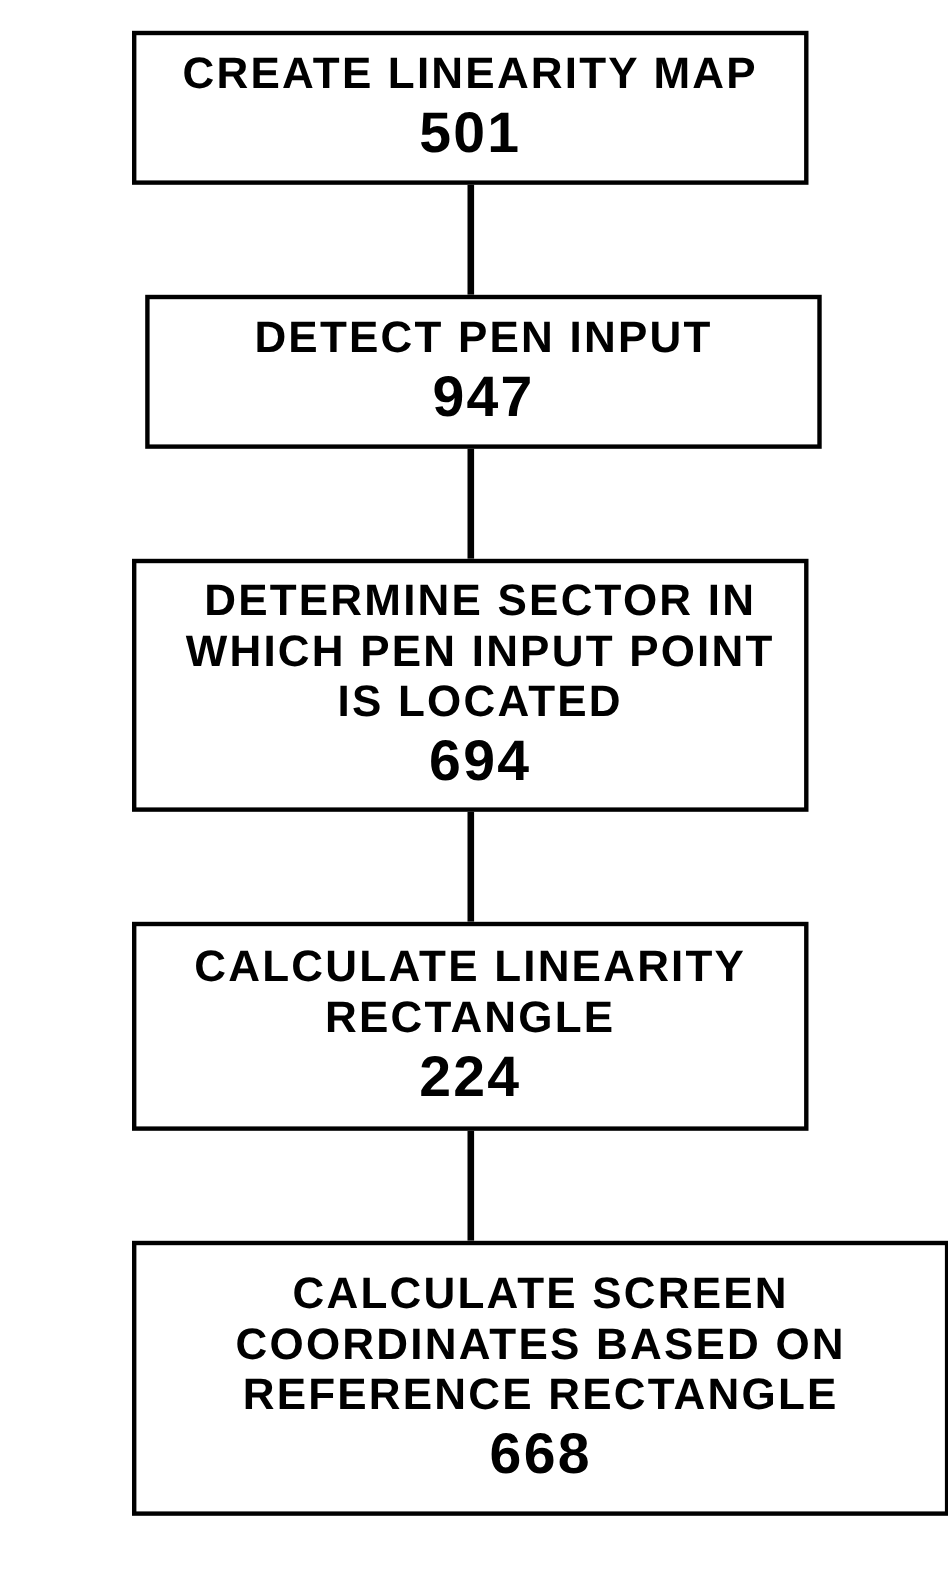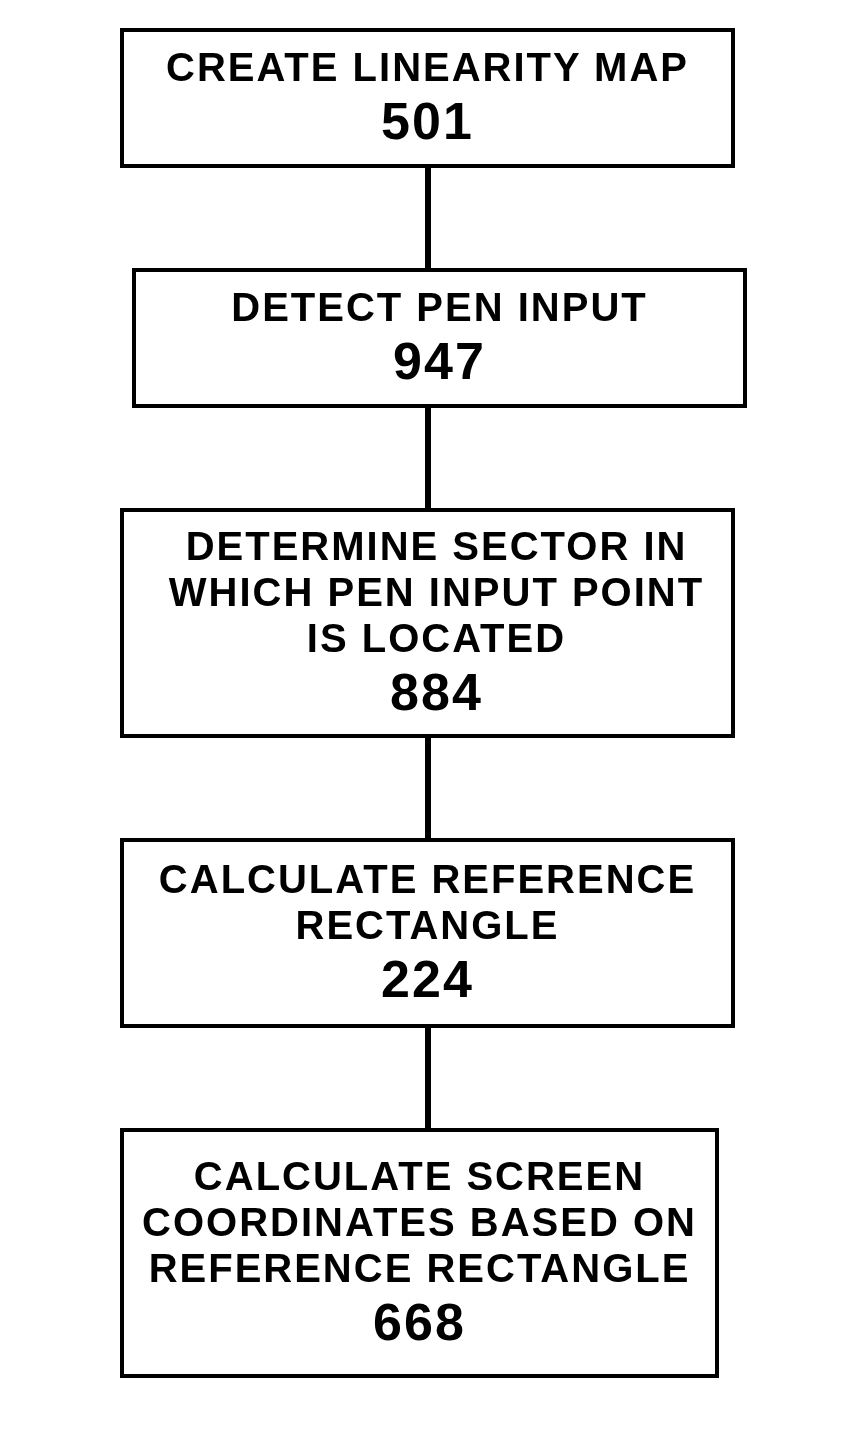--- a/index.html
+++ b/index.html
@@ -54,30 +54,30 @@
 
   <div class="box" style="left:132px; top:268px; width:615px; height:140px;">
     <div class="label">DETECT PEN INPUT</div>
     <div class="ref">947</div>
   </div>
 
   <div class="connector" style="left:425px; top:408px; height:100px;"></div>
 
   <div class="box" style="left:120px; top:508px; width:615px; height:230px;padding-left:28px;">
     <div class="label">DETERMINE SECTOR IN WHICH PEN INPUT POINT IS LOCATED</div>
-    <div class="ref">884</div>
+    <div class="ref">694</div>
   </div>
 
   <div class="connector" style="left:425px; top:738px; height:100px;"></div>
 
   <div class="box" style="left:120px; top:838px; width:615px; height:190px;">
-    <div class="label">CALCULATE REFERENCE RECTANGLE</div>
+    <div class="label">CALCULATE LINEARITY RECTANGLE</div>
     <div class="ref">224</div>
   </div>
 
   <div class="connector" style="left:425px; top:1028px; height:100px;"></div>
 
-  <div class="box" style="left:120px; top:1128px; width:599px; height:250px;">
+  <div class="box" style="left:120px; top:1128px; width:743px; height:250px;">
     <div class="label">CALCULATE SCREEN COORDINATES BASED ON REFERENCE RECTANGLE</div>
     <div class="ref">668</div>
   </div>
 
 </div>
 
 </body></html>

